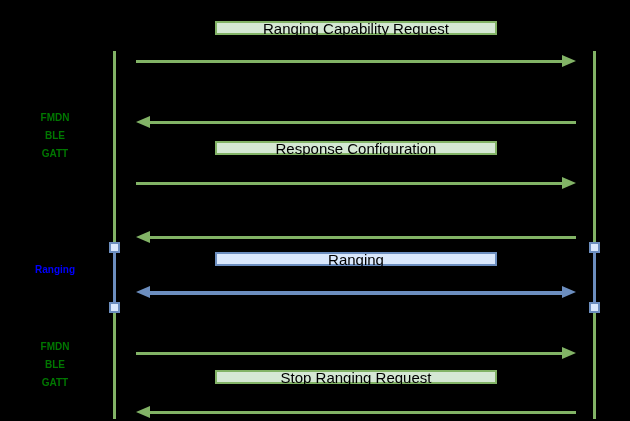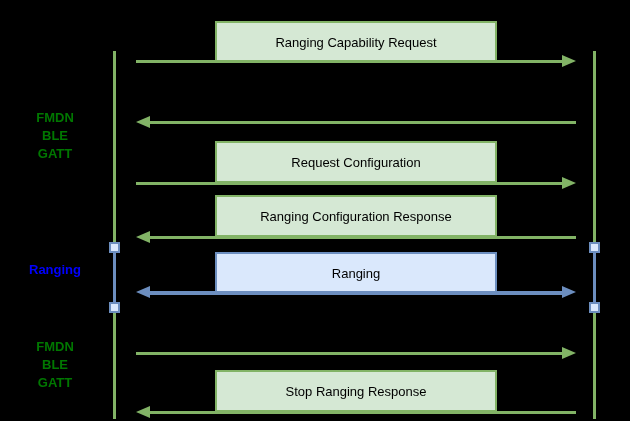--- a/index.html
+++ b/index.html
@@ -24,42 +24,42 @@
   
   .blueseg{position:absolute;top:247px;height:60px;width:3px;background:var(--blue-stroke);}
   .blueseg.left{left:113px;}
   .blueseg.right{left:593px;}
   .handle{
     position:absolute;width:11px;height:11px;box-sizing:border-box;
     background:var(--blue-fill);border:2px solid var(--blue-stroke);
   }
   
   .msg{
-    position:absolute;left:215px;width:282px;height:42px;box-sizing:border-box;
+    position:absolute;left:215px;width:282px;height:14px;box-sizing:border-box;
     display:flex;align-items:center;justify-content:center;
-    font-size:13px;color:var(--msg-text);
+    font-size:15px;color:var(--msg-text);
   }
   .msg.green{background:var(--green-fill);border:2px solid var(--green-stroke);}
   .msg.blue{background:var(--blue-fill);border:2px solid var(--blue-stroke);}
   
   .arrow{position:absolute;left:136px;width:440px;height:13px;}
   .arrow .line{position:absolute;top:5px;height:3px;background:var(--green-stroke);}
   .arrow.dir-right .line{left:0;right:12px;}
   .arrow.dir-left  .line{left:12px;right:0;}
   .arrow.dir-both  .line{left:12px;right:12px;}
   .head{position:absolute;width:0;height:0;top:0;}
   .head-r{right:0;border-left:14px solid var(--green-stroke);border-top:6.5px solid transparent;border-bottom:6.5px solid transparent;}
   .head-l{left:0;border-right:14px solid var(--green-stroke);border-top:6.5px solid transparent;border-bottom:6.5px solid transparent;}
   .arrow.blue .line{background:var(--blue-stroke);top:4.5px;height:4px;}
   .arrow.blue .head-r{border-left-color:var(--blue-stroke);}
   .arrow.blue .head-l{border-right-color:var(--blue-stroke);}
   
   .phase{
     position:absolute;left:10px;width:90px;text-align:center;
-    font-weight:bold;font-size:13px;line-height:18px;
+    font-weight:bold;font-size:10px;line-height:18px;
   }
   .phase.green-text{color:var(--green-text);}
   .phase.blue-text{color:var(--blue-text);}
 </style>
 </head>
 <body>
 
 <div class="canvas">
 
   <div class="lifeline left"></div>
@@ -86,30 +86,27 @@
     <span class="line"></span>
     <span class="head head-r"></span>
   </div>
 
   <div class="arrow dir-left" style="top:116px">
     <span class="line"></span>
     <span class="head head-l"></span>
   </div>
 
   <div class="msg green" style="top:141px">
-    <span>Request Configuration</span>
+    <span>Response Configuration</span>
   </div>
   <div class="arrow dir-right" style="top:177px">
     <span class="line"></span>
     <span class="head head-r"></span>
   </div>
 
-  <div class="msg green" style="top:195px">
-    <span>Ranging Configuration Response</span>
-  </div>
   <div class="arrow dir-left" style="top:231px">
     <span class="line"></span>
     <span class="head head-l"></span>
   </div>
 
   <div class="blueseg left"></div>
   <div class="blueseg right"></div>
   <div class="handle" style="left:109px;top:242px"></div>
   <div class="handle" style="left:109px;top:302px"></div>
   <div class="handle" style="left:589px;top:242px"></div>
@@ -123,20 +120,20 @@
     <span class="head head-l"></span>
     <span class="head head-r"></span>
   </div>
 
   <div class="arrow dir-right" style="top:347px">
     <span class="line"></span>
     <span class="head head-r"></span>
   </div>
 
   <div class="msg green" style="top:370px">
-    <span>Stop Ranging Response</span>
+    <span>Stop Ranging Request</span>
   </div>
   <div class="arrow dir-left" style="top:406px">
     <span class="line"></span>
     <span class="head head-l"></span>
   </div>
 
 </div>
 
 </body></html>

